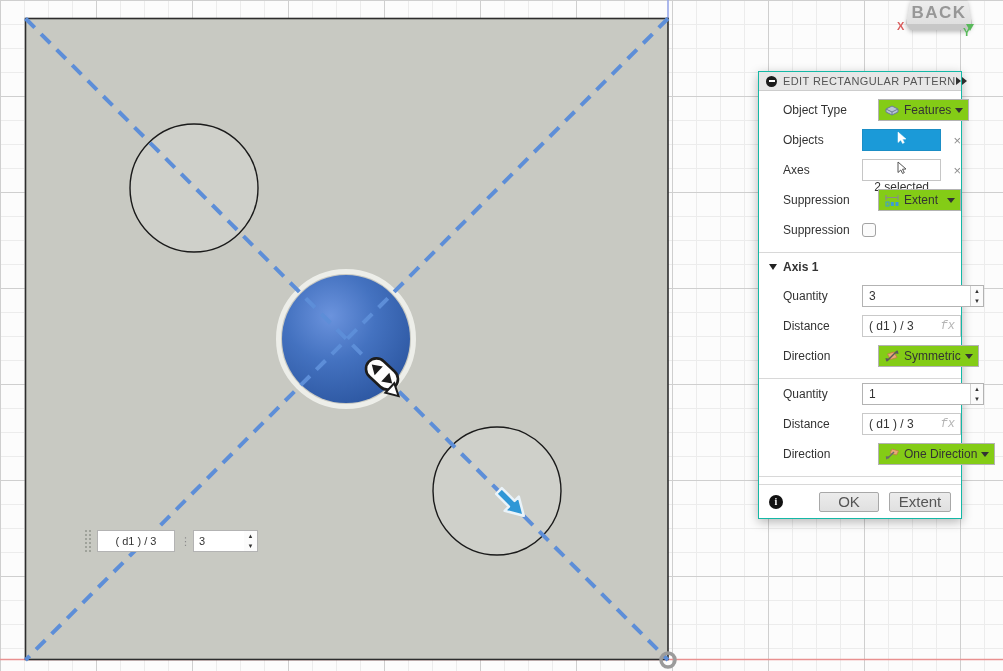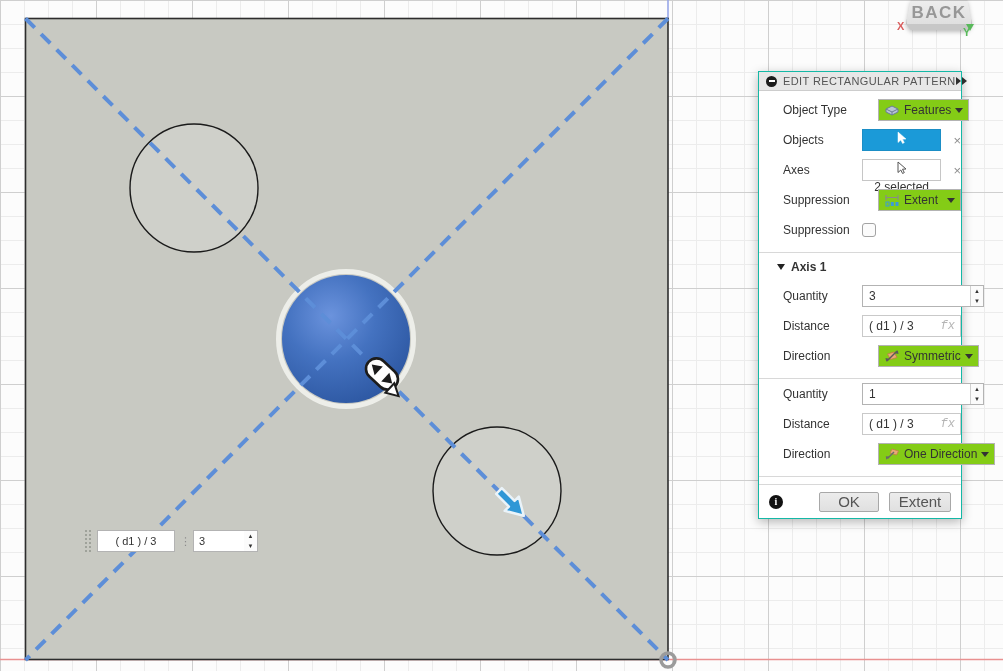--- a/index.html
+++ b/index.html
@@ -84,21 +84,21 @@
   .sel-btn { width:84px; height:22px; display:flex; align-items:center;
     padding:0 5px; gap:4px; cursor:default;flex-direction:column; }
   .sel-btn.blue { background:#1b9ad8; color:#fff; border:1px solid #1b8ec6; }
   .sel-btn.white { background:#fff; color:#333; border:1px solid #c6c6c6; }
   .clear-x { margin-left:12px; color:#8e8e8e; font-size:13px; cursor:default; }
 
   .checkbox { width:14px; height:14px; border:1px solid #a3a3a3; border-radius:3px;
     background:#fbfbfb; }
 
   .sec-div { border-top:1px solid #d8d8d8; margin-top:7px; }
-  .sec-head { height:28px; display:flex; align-items:center; padding-left:18px;
+  .sec-head { height:28px; display:flex; align-items:center; padding-left:10px;
     gap:6px; font-weight:bold; }
   .tri-down { width:0; height:0; border-left:4.5px solid transparent;
     border-right:4.5px solid transparent; border-top:6px solid #222; }
 
   .num-wrap { width:122px; height:22px; border:1px solid #b3b3b3; background:#fff;
     display:flex; }
   .num-input { flex:1; min-width:0; border:none; outline:none; padding-left:6px;
     font-size:12px; color:#333; font-family:"Liberation Sans",sans-serif; }
   .num-wrap .spinner { border-left:1px solid #d0d0d0; }
 

